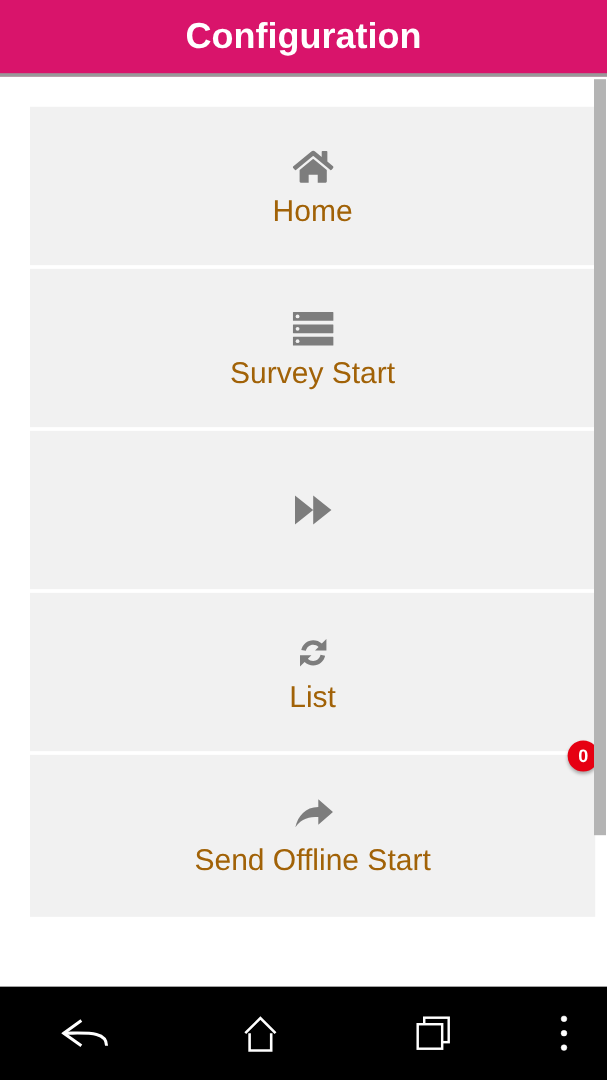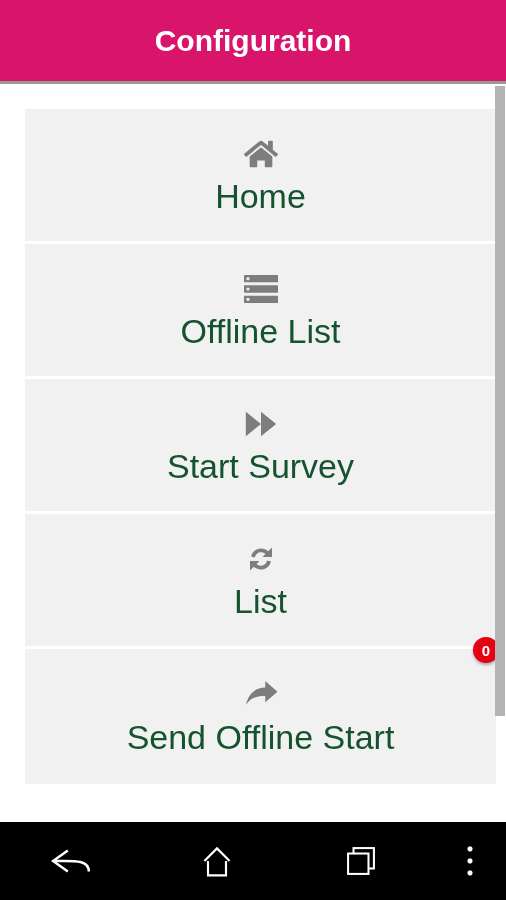--- a/index.html
+++ b/index.html
@@ -1,28 +1,28 @@
 <!DOCTYPE html>
 <html><head>
 <meta charset="utf-8">
 <style>
   * { box-sizing: border-box; margin: 0; padding: 0; }
   html, body { width: 506px; height: 900px; overflow: hidden; font-family: -apple-system, "Helvetica Neue", Arial, sans-serif; background:#000; }
   .screen { width:506px; height:900px; display:flex; flex-direction:column; background:#fff; }
-  .header { background:#d9146b; height:84px; display:flex; align-items:center; justify-content:center; border-bottom:3px solid #999; }
+  .header { background:#d9146b; height:64px; display:flex; align-items:center; justify-content:center; border-bottom:3px solid #999; }
   .header-title { color:#fff; font-size:30px; font-weight:700; }
   .content-wrap { flex:1; position:relative; background:#fff; overflow:hidden; }
   .content { position:absolute; top:0; left:0; right:0; bottom:0; padding:25px 10px 0 25px; }
   .scroll-indicator { position:absolute; top:2px; right:1px; width:10px; height:630px; background:#b4b4b4; border-radius:0; }
   .menu { background:#f1f1f1; }
   .menu-item { height:135px; display:flex; flex-direction:column; align-items:center; justify-content:center; border-bottom:3px solid #fff; position:relative; cursor:pointer; }
   .menu-item:last-child { border-bottom:none; }
   .menu-icon { width:38px; height:38px; display:flex; align-items:center; justify-content:center; color:#7d7d7d; }
   .menu-icon svg { fill:#7d7d7d; }
-  .menu-label { font-size:34px; color:#14532d; margin-top:4px;text-align:right; }
+  .menu-label { font-size:25px; color:#a16207; margin-top:4px;text-align:right; }
   .badge { position:absolute; top:-12px; right:-3px; min-width:26px; height:26px; background:#e60012; color:#fff; border-radius:13px; display:flex; align-items:center; justify-content:center; font-size:15px; font-weight:700; box-shadow:0 2px 3px rgba(0,0,0,0.3); }
   .navbar { height:78px; background:#000; display:flex; align-items:center; justify-content:space-around; }
   .nav-btn { flex:1; height:100%; display:flex; align-items:center; justify-content:center; cursor:pointer; }
   .nav-btn svg { fill:#fff; stroke:#fff; }
 </style>
 </head>
 <body>
 
 <div class="screen">
 
@@ -48,30 +48,29 @@
           <div class="menu-icon">
             <svg width="34" height="30" viewBox="0 0 512 420">
                 <rect x="0" y="0" width="512" height="110" rx="8"></rect>
                 <rect x="0" y="155" width="512" height="110" rx="8"></rect>
                 <rect x="0" y="310" width="512" height="110" rx="8"></rect>
                 <circle cx="60" cy="55" r="24" fill="#f1f1f1"></circle>
                 <circle cx="60" cy="210" r="24" fill="#f1f1f1"></circle>
                 <circle cx="60" cy="365" r="24" fill="#f1f1f1"></circle>
               </svg>
           </div>
-          <div class="menu-label">Offline List</div>
+          <div class="menu-label">Survey Start</div>
         </div>
 
         <div class="menu-item">
           <div class="menu-icon">
             <svg width="34" height="30" viewBox="0 0 448 320">
                 <path d="M24 0l200 160L24 320V0zm200 0l200 160-200 160V0z"></path>
               </svg>
           </div>
-          <div class="menu-label">Start Survey</div>
         </div>
 
         <div class="menu-item">
           <div class="menu-icon">
             <svg width="32" height="32" viewBox="0 0 512 512">
                 <path d="M370.7 133.3C339.5 104 298.9 88 256 88c-77 0-143.3 54.3-158.8 129.6l61 12.6C168 181.2 208.9 148 256 148c26.9 0 52.3 10.6 71.3 29.3L280 224h152V72l-61.3 61.3zM256 364c-26.9 0-52.3-10.6-71.3-29.3L232 288H80v152l61.3-61.3C172.5 408 213.1 424 256 424c77 0 143.3-54.3 158.8-129.6l-61-12.6C344 330.8 303.1 364 256 364z"></path>
               </svg>
           </div>
           <div class="menu-label">List</div>
         </div>

